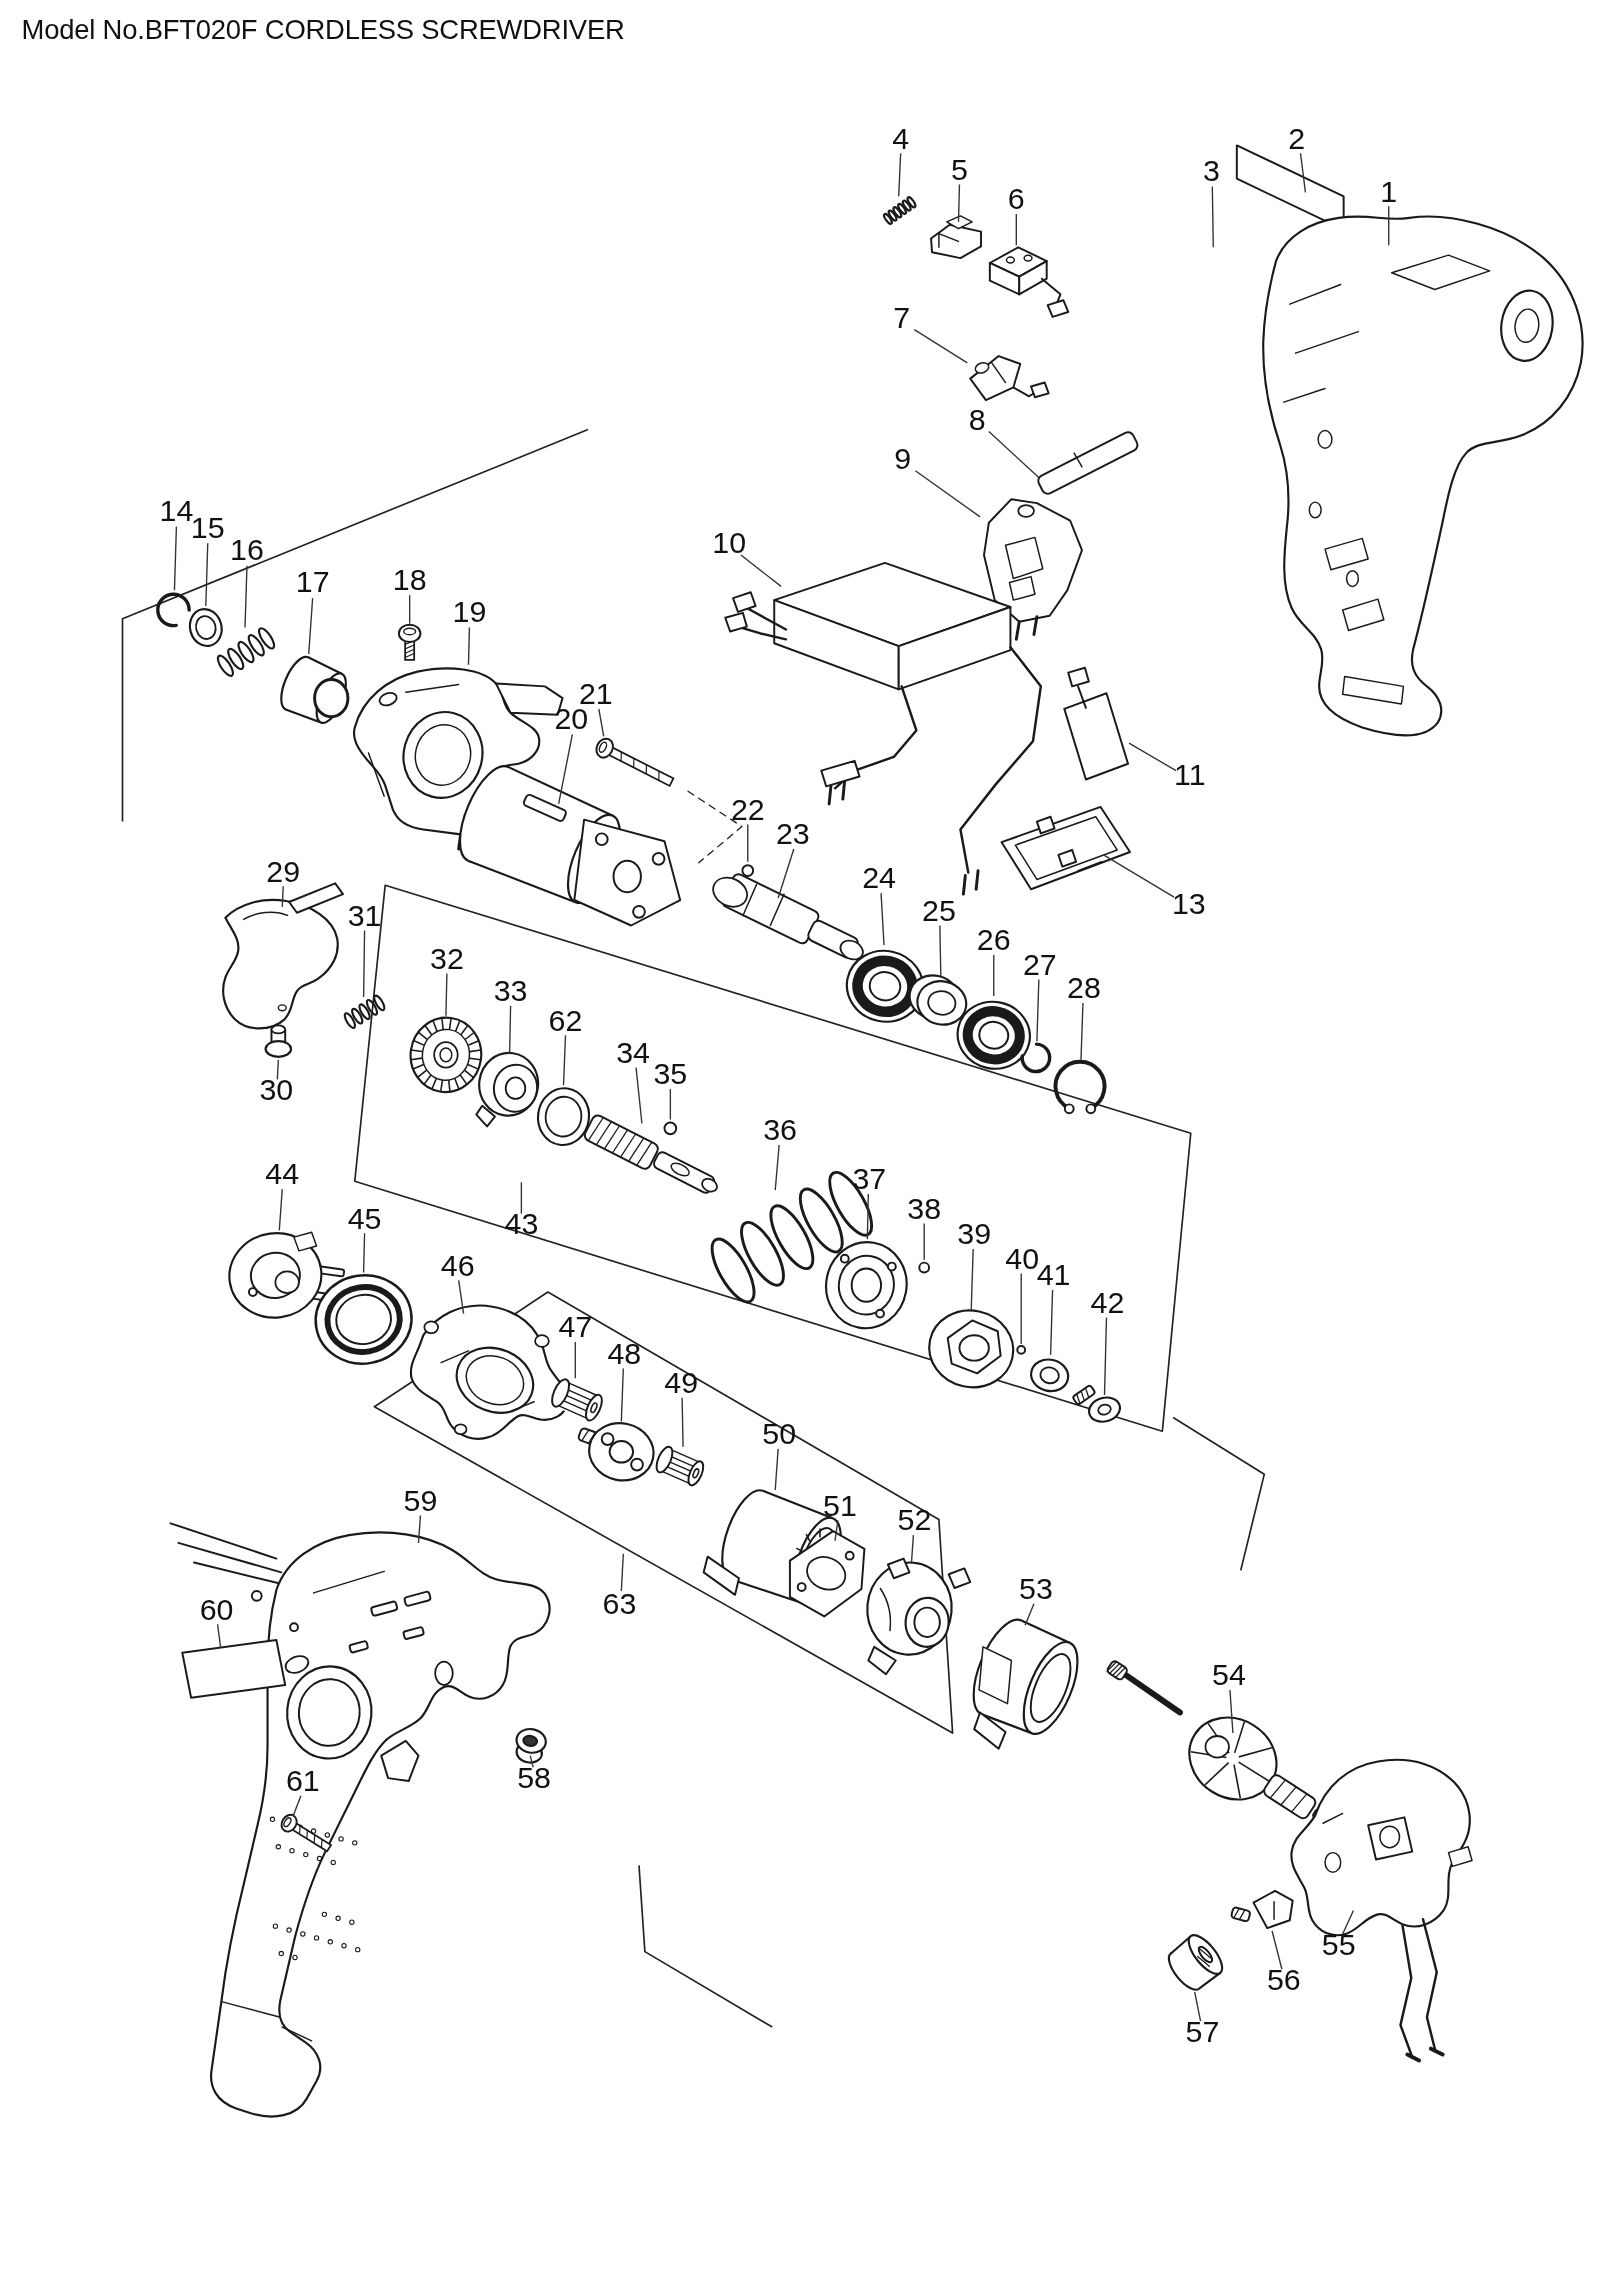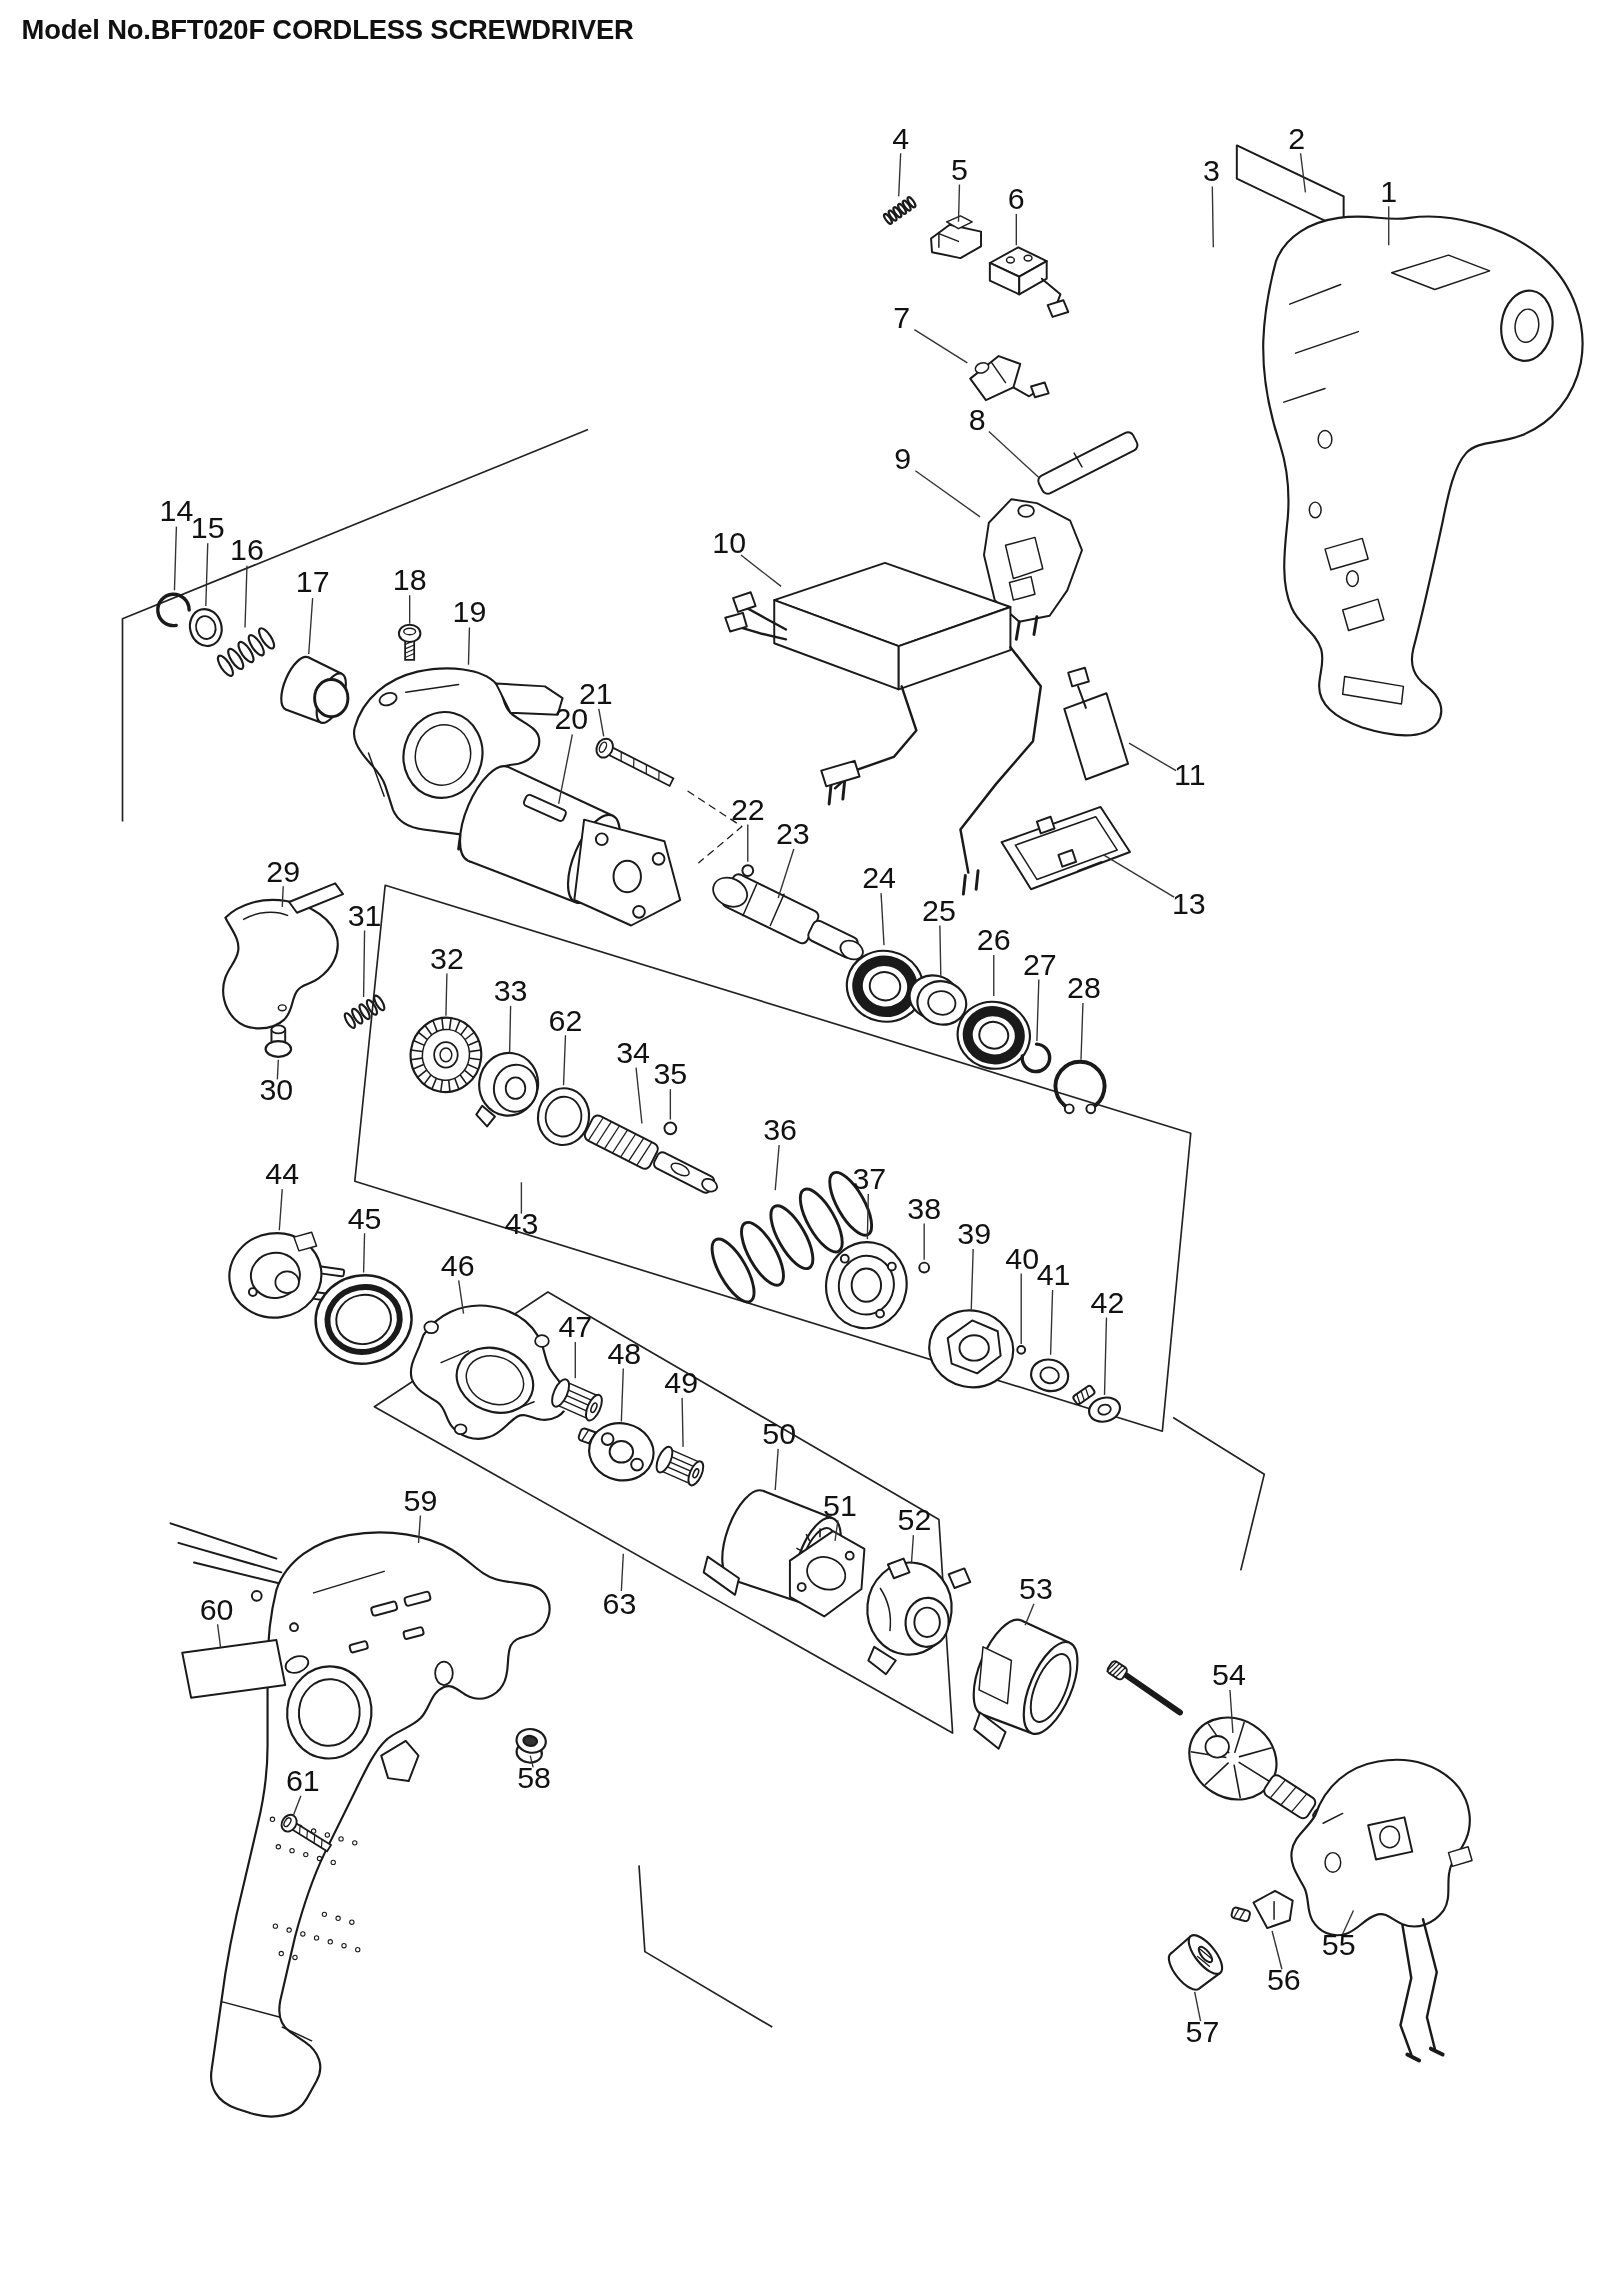--- a/index.html
+++ b/index.html
@@ -1,18 +1,18 @@
 <!DOCTYPE html>
 <html><head>
 <meta charset="utf-8">
 <style>
   html,body{margin:0;padding:0;background:#fff;}
   .stage{position:relative;width:1621px;height:2293px;background:#fff;
          font-family:"Liberation Sans",sans-serif;overflow:hidden;}
-  .title{position:absolute;left:21.6px;top:13.7px;font-size:27.4px;font-weight:700;
+  .title{position:absolute;left:21.6px;top:13.7px;font-size:27.4px;font-weight:400;
          color:#111;letter-spacing:-0.2px;white-space:nowrap;}
   svg{position:absolute;left:0;top:0;}
   text{font-family:"Liberation Sans",sans-serif;}
 </style>
 </head>
 <body>
 
 <div class="stage">
   <div class="title">Model No.BFT020F CORDLESS SCREWDRIVER</div>
   <svg id="diagram" width="1621" height="2293" viewBox="0 0 1654 2339" xmlns="http://www.w3.org/2000/svg">

